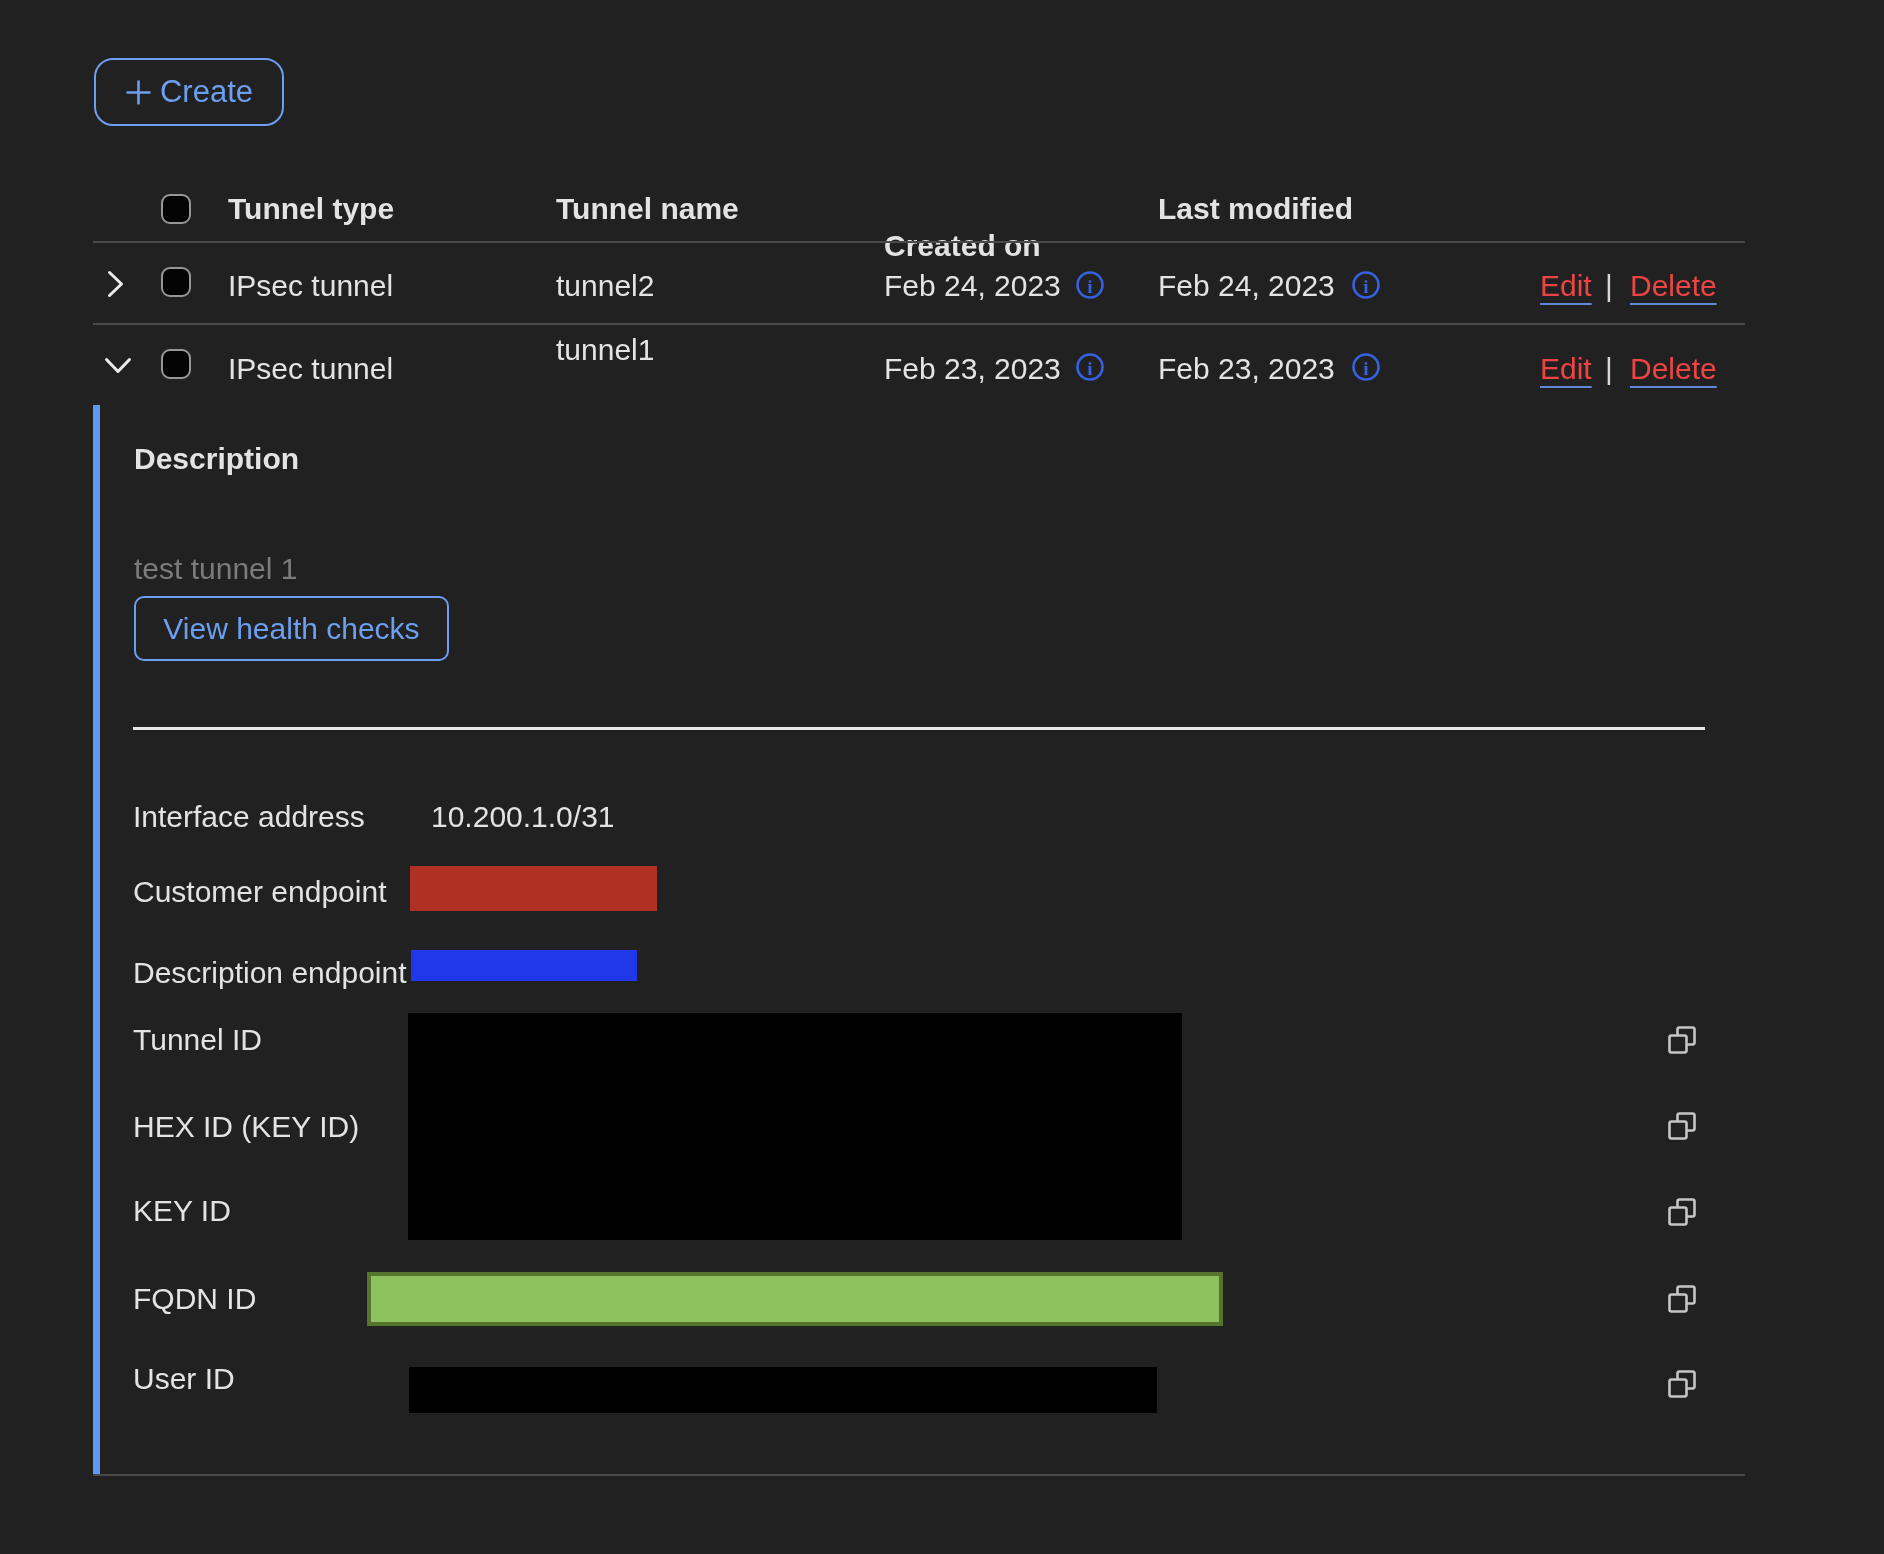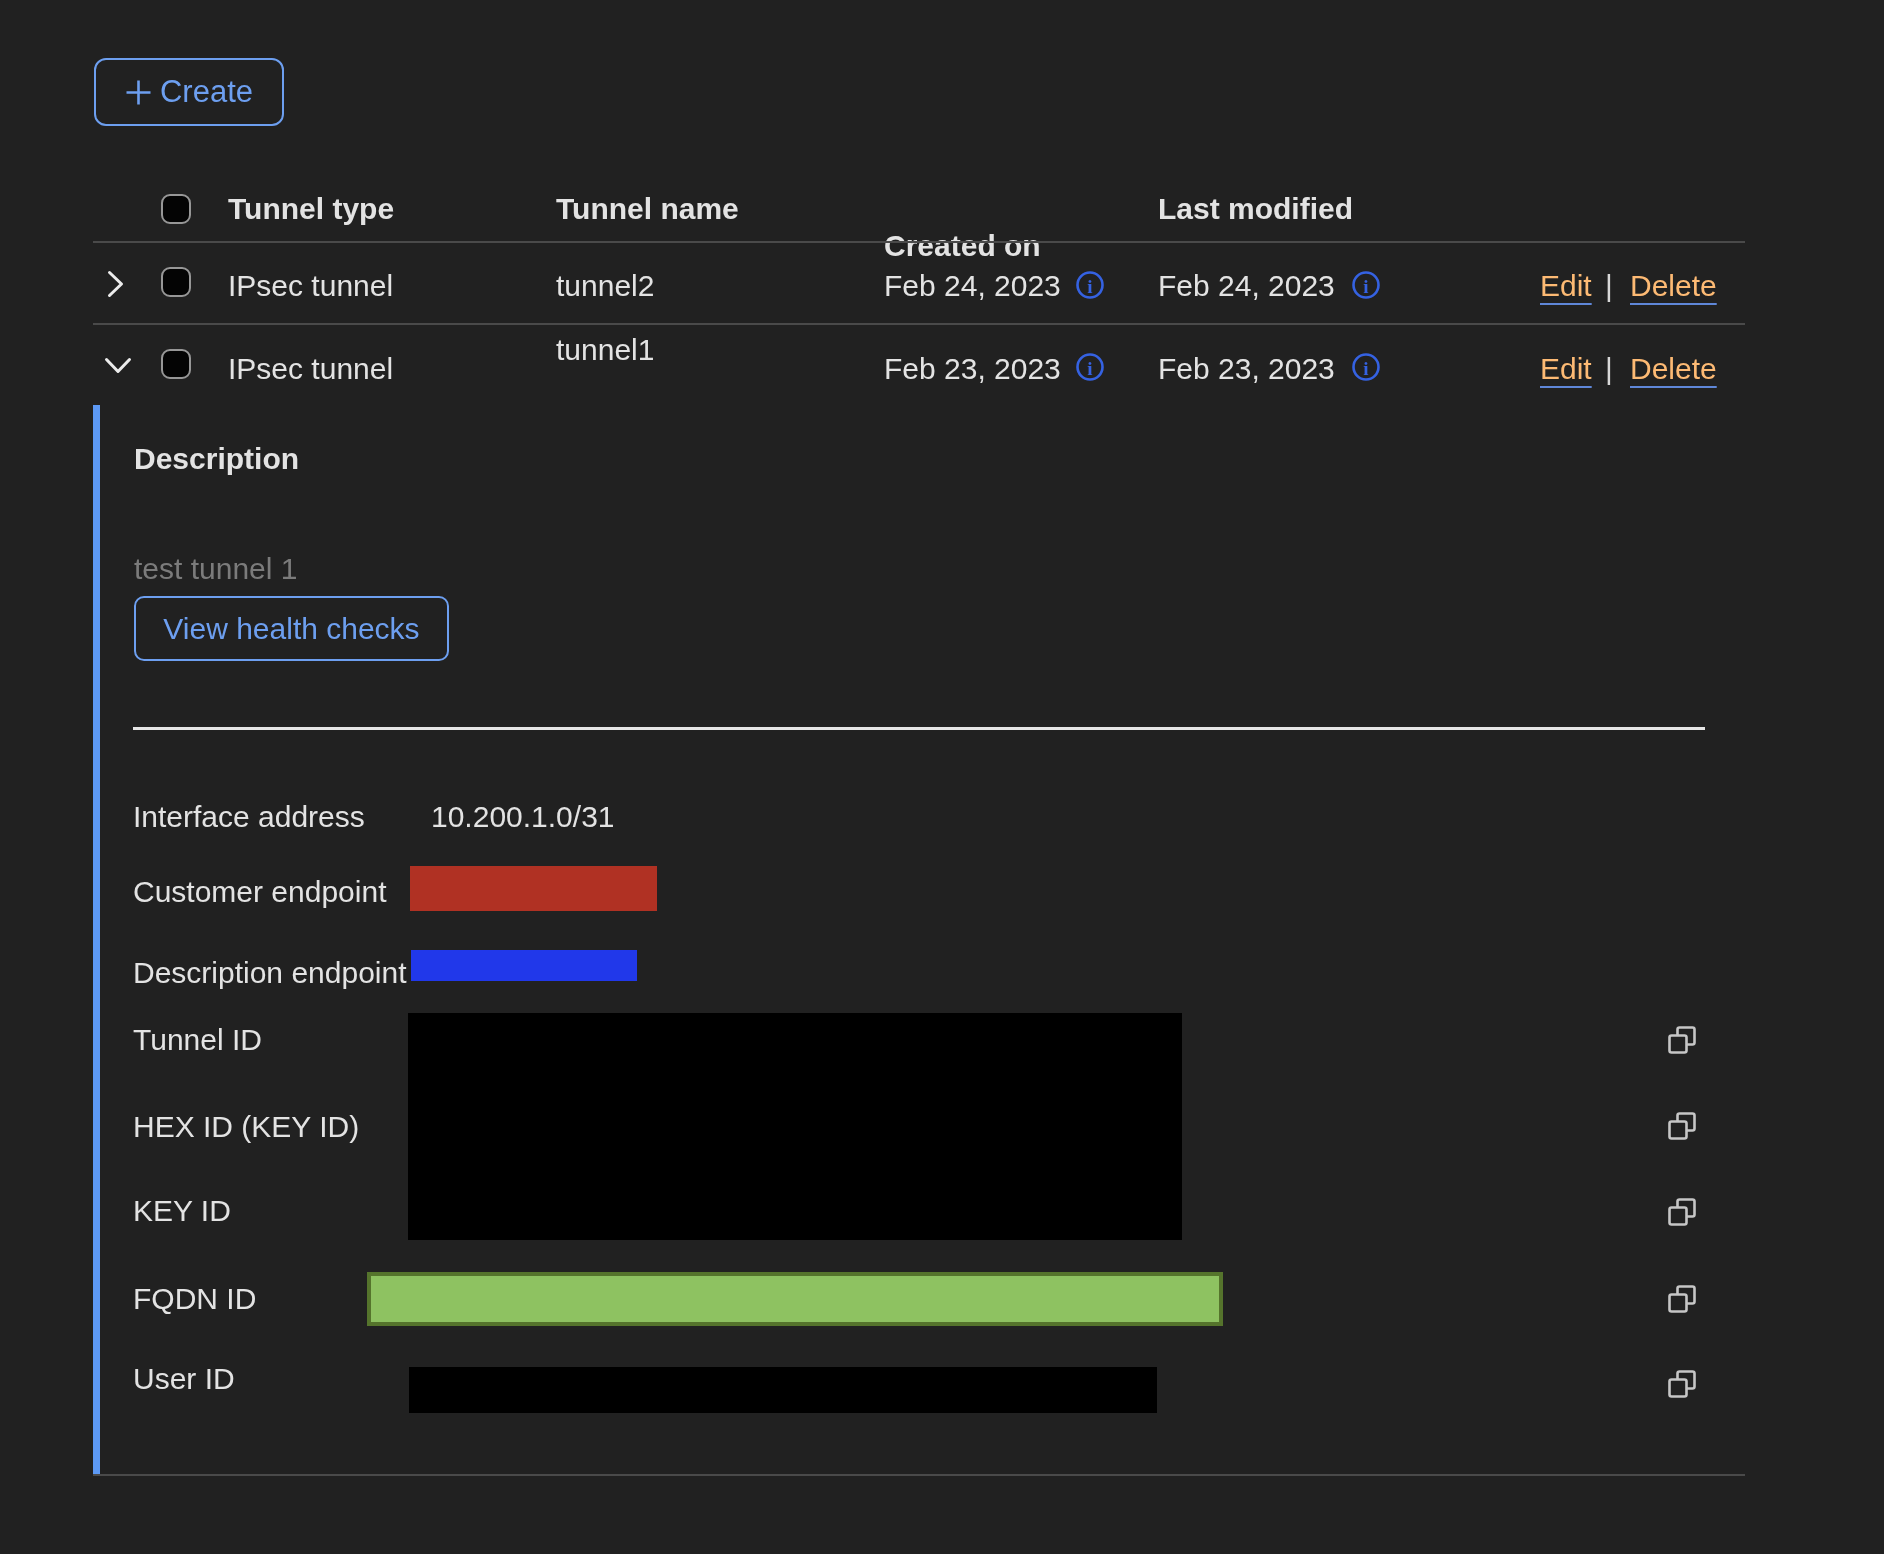--- a/index.html
+++ b/index.html
@@ -1,30 +1,30 @@
 <!DOCTYPE html>
 <html><head>
 <meta charset="utf-8">
 <style>
   html,body{margin:0;padding:0;background:#212121;}
   #page{position:relative;width:1884px;height:1554px;background:#212121;
         font-family:"Liberation Sans",sans-serif;overflow:hidden;}
   .t{position:absolute;font-size:30px;line-height:36px;color:#e3e3e3;white-space:nowrap;}
   .b{font-weight:bold;}
   .gray{color:#7b7b7b;margin-top:24px;}
-  .link{color:#fdba74;text-decoration:underline;text-underline-offset:7px;text-decoration-thickness:2px;text-decoration-color:#5f87d8;}
+  .link{color:#ef4444;text-decoration:underline;text-underline-offset:7px;text-decoration-thickness:2px;text-decoration-color:#5f87d8;}
   .hline{position:absolute;height:2px;background:#4a4a4a;}
   .cb{position:absolute;width:26px;height:26px;border:2.5px solid #979797;border-radius:9px;background:#040404;}
   .box{position:absolute;}
 </style>
 </head>
 <body>
 <div id="page">
 
-  <div style="position:absolute;left:94px;top:58px;width:186px;height:64px;border:2.5px solid #6d9ff0;border-radius:12px;display:flex;align-items:center;justify-content:center;">
+  <div style="position:absolute;left:94px;top:58px;width:186px;height:64px;border:2.5px solid #6d9ff0;border-radius:19px;display:flex;align-items:center;justify-content:center;">
     <svg width="27" height="27" viewBox="0 0 27 27" style="margin-right:8px;">
       <path d="M13.5 1.5 V25.5 M1.5 13.5 H25.5" stroke="#6d9ff0" stroke-width="2.6" fill="none"></path>
     </svg>
     <span style="font-size:31px;color:#6d9ff0;">Create</span>
   </div>
 
   <div class="cb" style="left:161px;top:194px;"></div>
   <div class="t b" style="left:228px;top:191px;">Tunnel type</div>
   <div class="t b" style="left:556px;top:191px;">Tunnel name</div>
   <div class="t b" style="left:884px;top:191px;margin-top:37px;">Created on</div>

